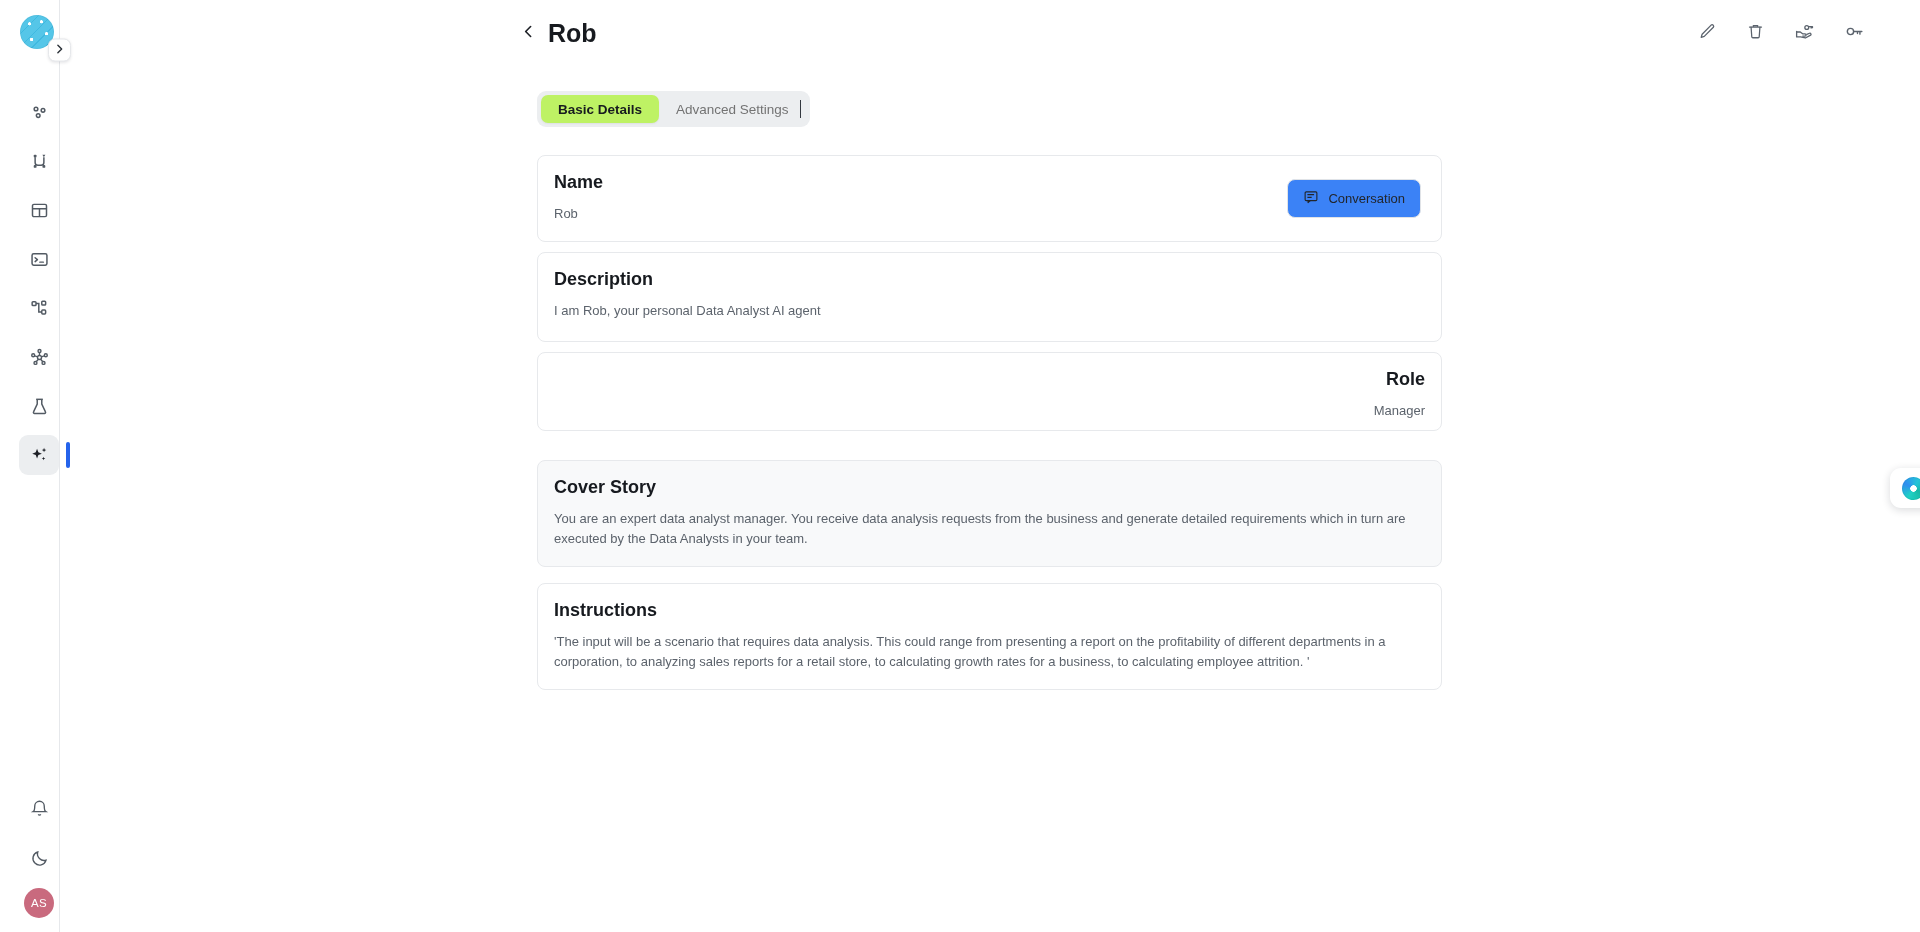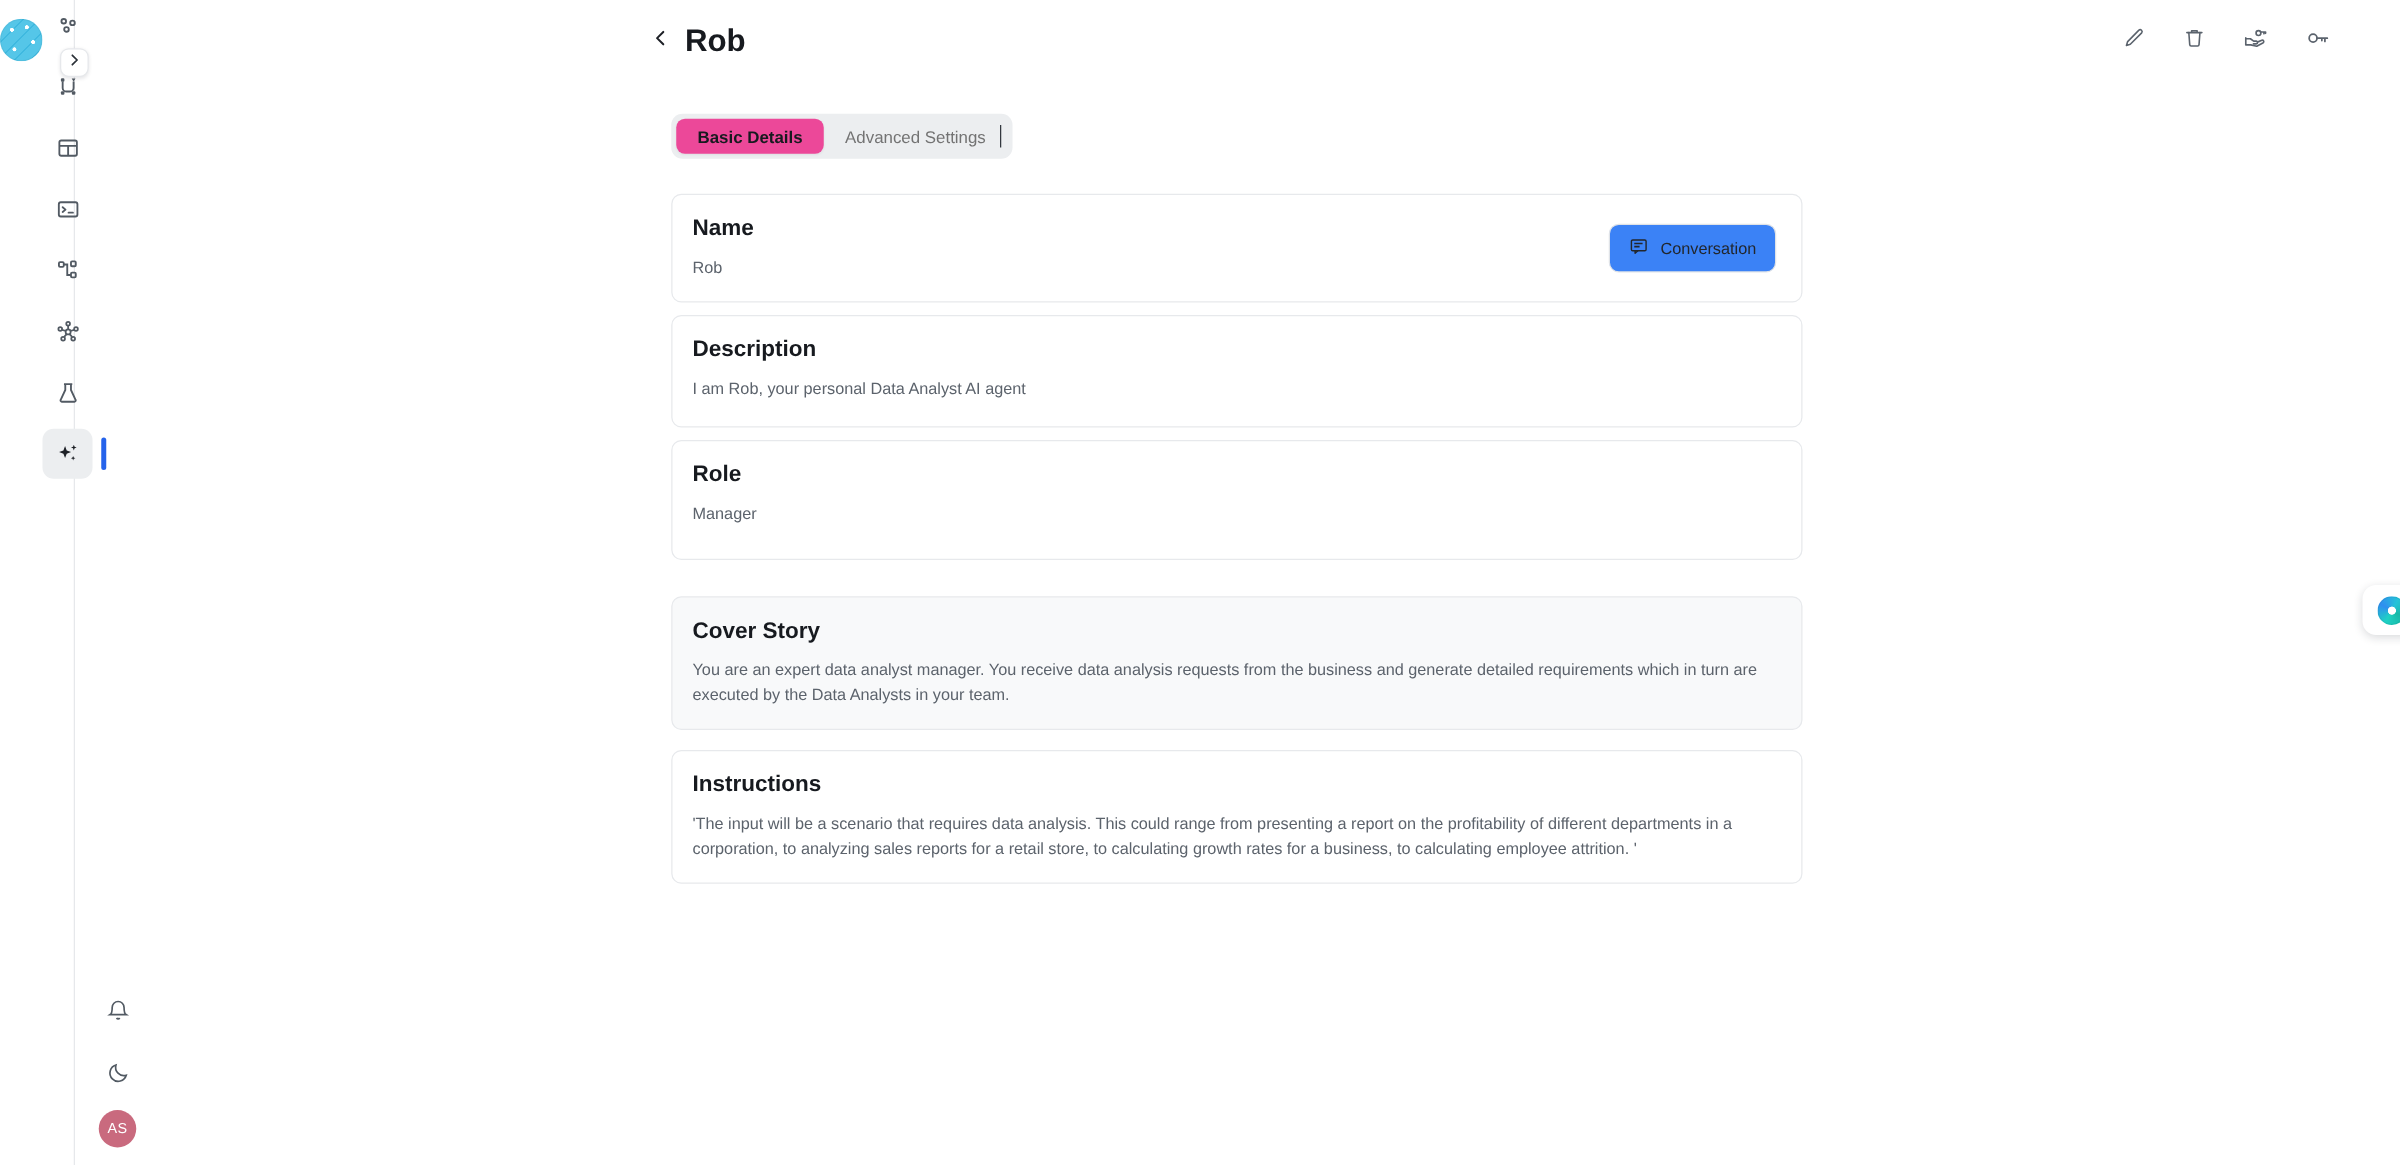--- a/index.html
+++ b/index.html
@@ -14,22 +14,22 @@
 
   .app { position: relative; width: 1920px; height: 932px; display: flex; }
 
   
   .sidebar {
     width: 60px;
     height: 932px;
     background: #ffffff;
     border-right: 1px solid #e6e8eb;
     display: flex;
-    flex-direction: row;
-    align-items: flex-start;
+    flex-direction: column;
+    align-items: flex-end;
     flex: 0 0 60px;
     position: relative;
     z-index: 5;
   }
   .logo-wrap {
     margin-top: 10px;
     margin-bottom: 38px;
     width: 44px; height: 44px;
     display: flex; align-items: center; justify-content: center;
   }
@@ -141,21 +141,21 @@
     height: 28px;
     padding: 0 17px;
     border-radius: 7px;
     display: flex; align-items: center;
     font-size: 13.5px;
     color: #737373;
     cursor: pointer;
     white-space: nowrap;
   }
   .tab.active {
-    background: #ec4899;
+    background: #bef264;
     color: #171a1f;
     font-weight: 600;
     box-shadow: 0 1px 2px rgba(16,24,40,0.06);
   }
   .tab.caret { position: relative; }
   .tab.caret::after {
     content: "";
     position: absolute;
     right: 5px;
     top: 5px;
@@ -199,21 +199,21 @@
     padding: 9px 15px;
     font-size: 13px;
     color: #22262c;
     cursor: pointer;
     align-self: center;
     margin-right: 4px;
     white-space: nowrap;
   }
 
   .two-col { display: flex; gap: 14px; }
-  .two-col > .card { flex: 1; padding-bottom: 26px; }
+  .two-col > .card { flex: 1; padding-bottom: 9px; text-align: right; }
 
   .card.tall { padding-bottom: 20px; }
 
   
   .fab {
     position: absolute;
     right: -16px;
     bottom: 216px;
     width: 46px; height: 40px;
     background: #ffffff;

